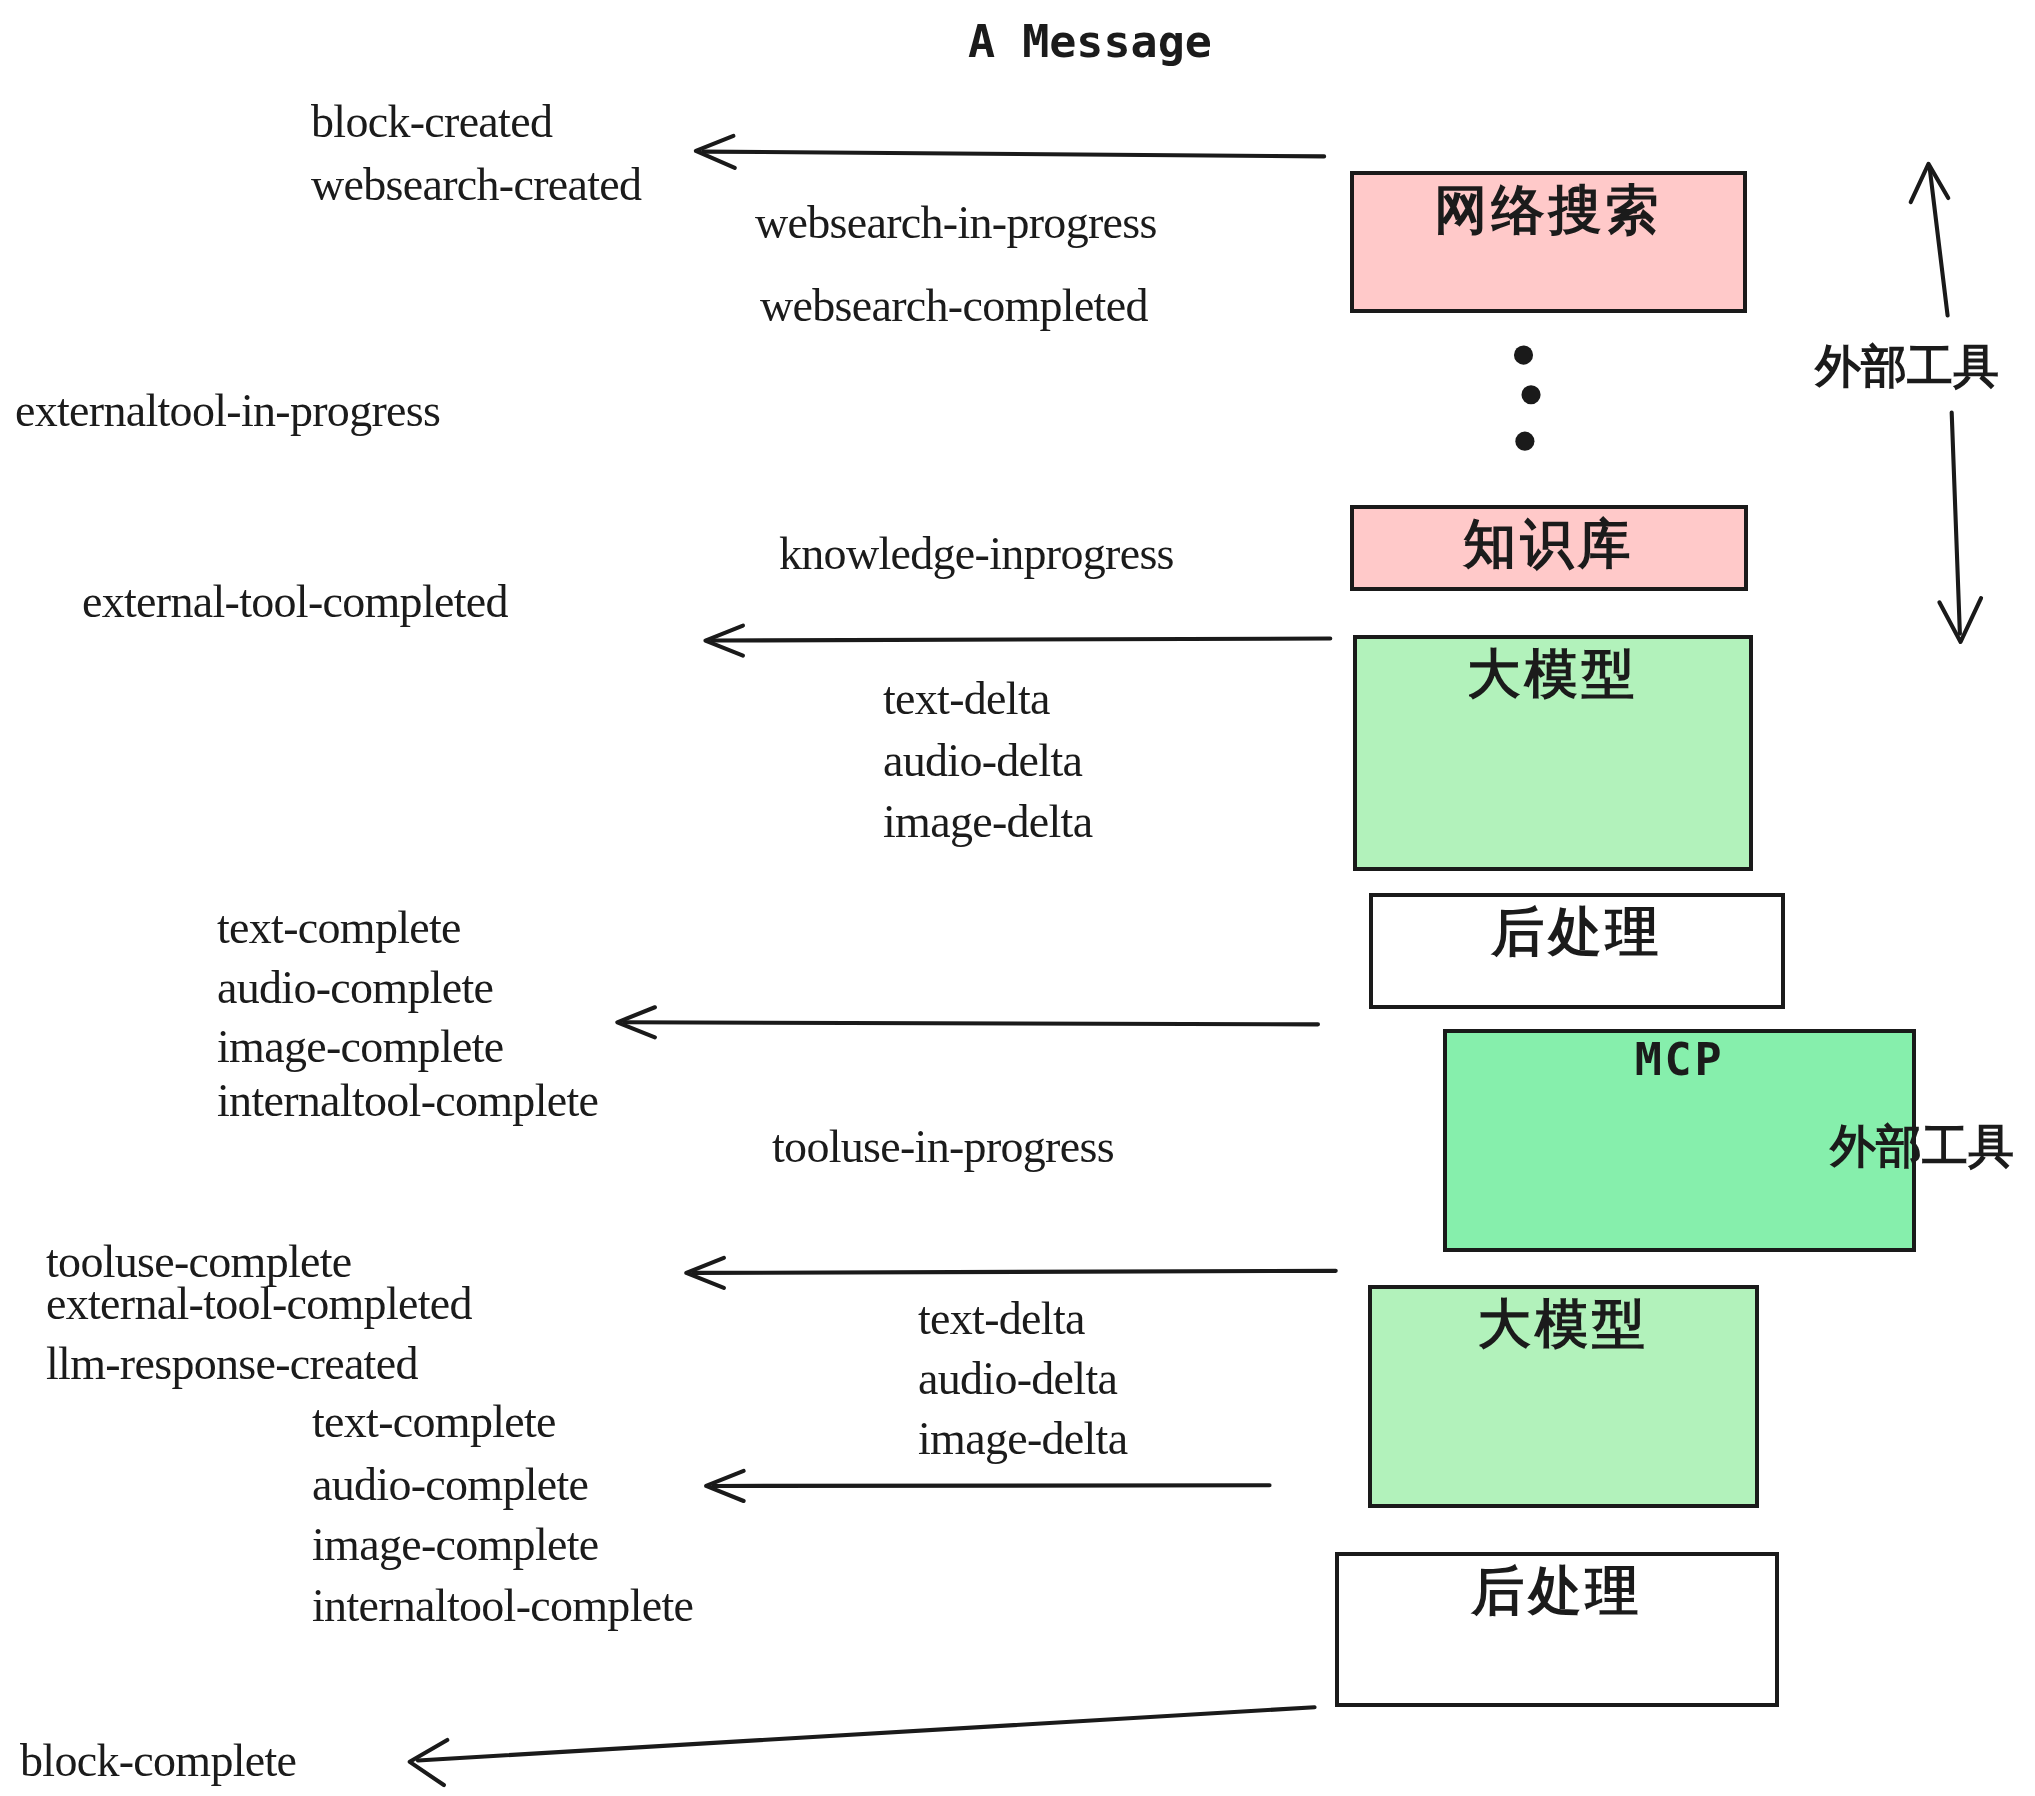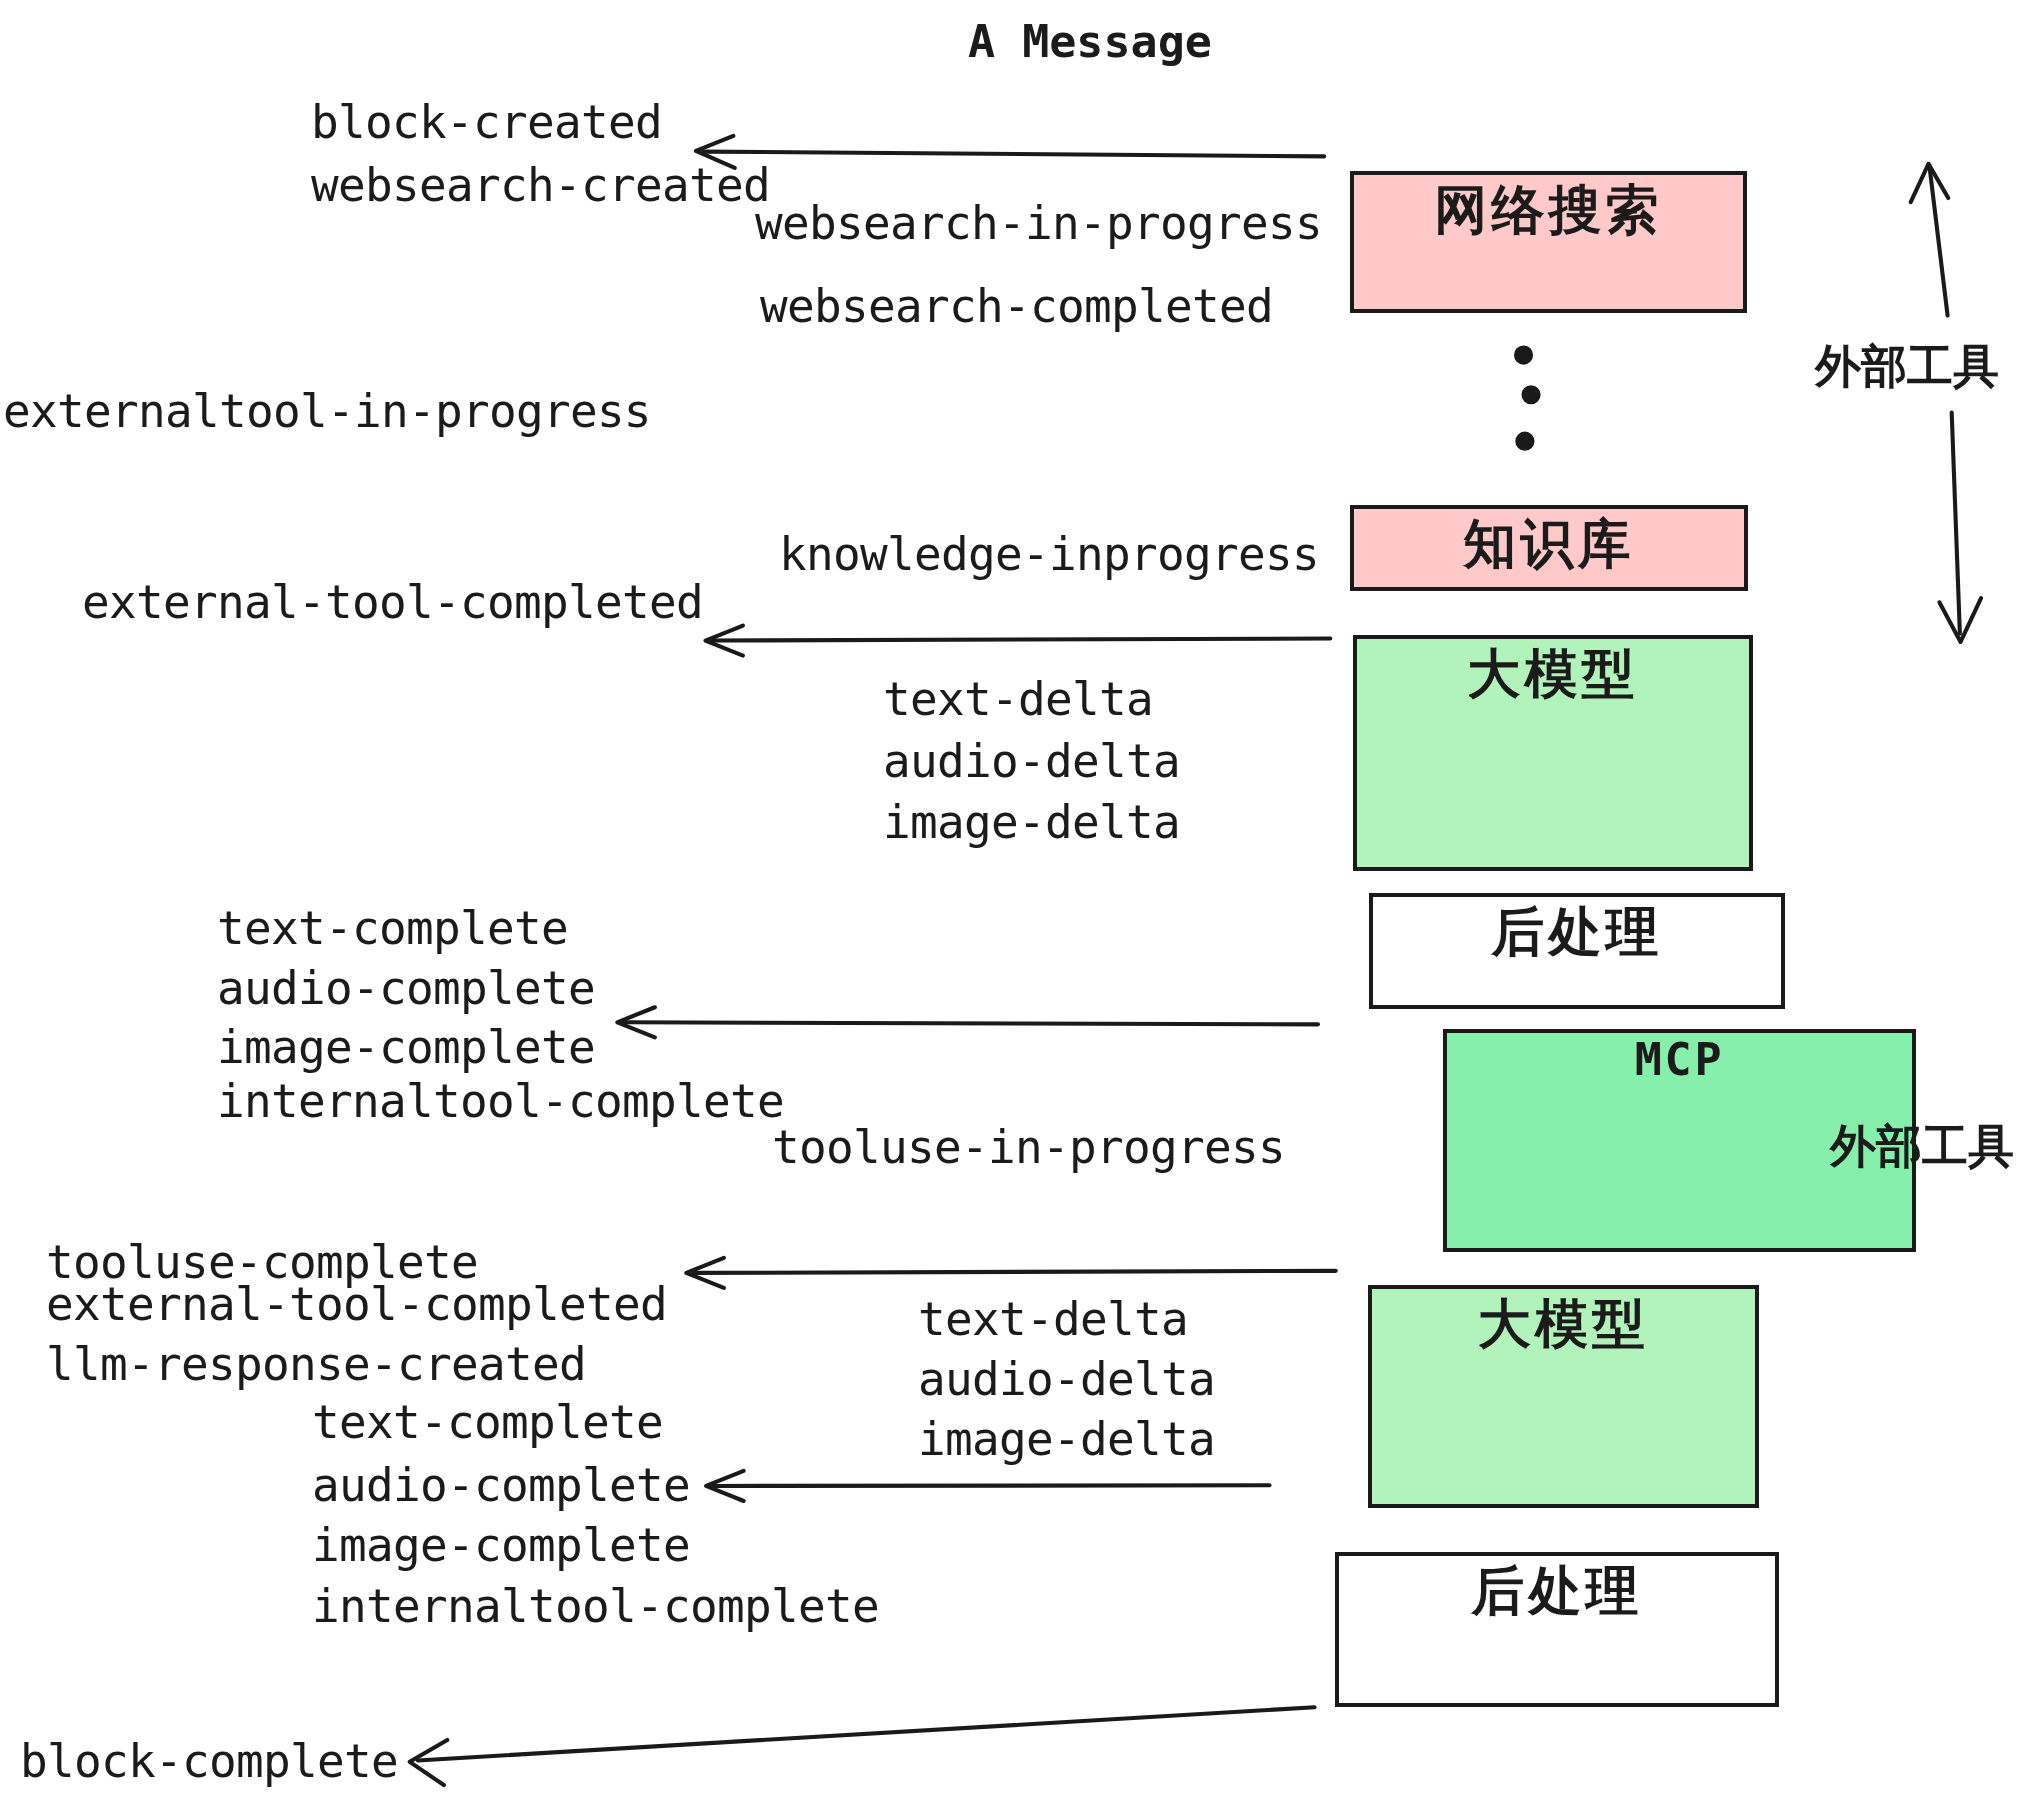--- a/index.html
+++ b/index.html
@@ -18,20 +18,21 @@
     font-weight: bold;
     line-height: 1;
     white-space: nowrap;
   }
   .ev {
     position: absolute;
     font-size: 46px;
     line-height: 1;
     white-space: nowrap;
     letter-spacing: -0.7px;
+    font-family: Liberation Serif, serif;
   }
   .box {
     position: absolute;
     border: 4.1px solid #1a1a1a;
     box-sizing: border-box;
     display: flex;
     align-items: flex-start;
     justify-content: center;
     background: #ffffff;
   }
@@ -165,21 +166,21 @@
     <span class="cn-label">后处理</span>
   </div>
 
   <div class="side-label" style="left:1815px; top:336px;">外部工具</div>
   <div class="side-label" style="left:1830px; top:1116px;">外部工具</div>
 
   <div class="ev" style="left:311px;  top:99px;">block-created</div>
   <div class="ev" style="left:311px;  top:162px;">websearch-created</div>
   <div class="ev" style="left:755px; top:200px;">websearch-in-progress</div>
   <div class="ev" style="left:760px; top:283px;">websearch-completed</div>
-  <div class="ev" style="left:3px;   top:388px;">externaltool-in-progress</div>
+  <div class="ev" style="left:15px;   top:388px;">externaltool-in-progress</div>
   <div class="ev" style="left:779px; top:531px;">knowledge-inprogress</div>
   <div class="ev" style="left:82px;  top:579px;">external-tool-completed</div>
   <div class="ev" style="left:883px; top:676px;">text-delta</div>
   <div class="ev" style="left:883px; top:738px;">audio-delta</div>
   <div class="ev" style="left:883px; top:799px;">image-delta</div>
   <div class="ev" style="left:217px;  top:905px;">text-complete</div>
   <div class="ev" style="left:217px;  top:965px;">audio-complete</div>
   <div class="ev" style="left:217px;  top:1024px;">image-complete</div>
   <div class="ev" style="left:217px;  top:1078px;">internaltool-complete</div>
   <div class="ev" style="left:772px; top:1124px;">tooluse-in-progress</div>

